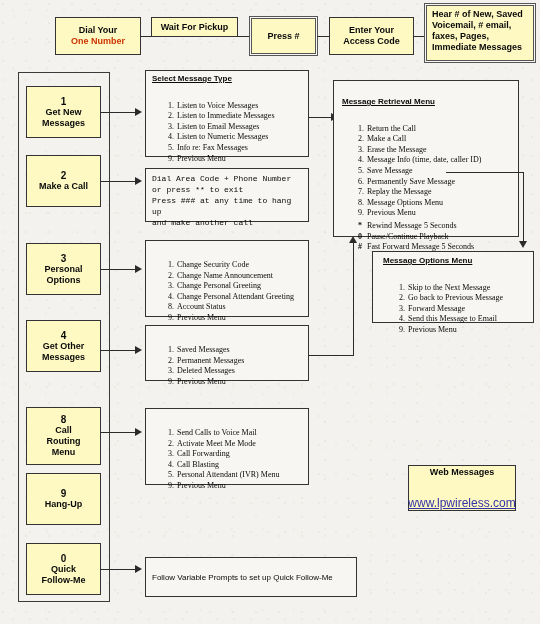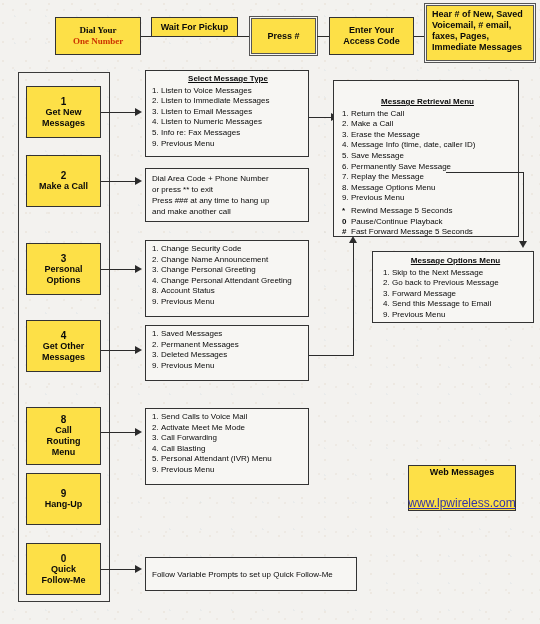--- a/index.html
+++ b/index.html
@@ -24,21 +24,21 @@
       radial-gradient(circle at 13% 22%, rgba(210,190,160,.18) 0 1px, transparent 1px),
       radial-gradient(circle at 47% 61%, rgba(180,200,210,.16) 0 1px, transparent 1px),
       radial-gradient(circle at 77% 35%, rgba(205,185,165,.15) 0 1px, transparent 1px),
       #f3f2ef;
     background-size: 23px 19px, 31px 27px, 17px 29px, 100% 100%;
   }
   .box {
     position: absolute;
     box-sizing: border-box;
     border: 1px solid #333;
-    background: #fde047;
+    background: #fef9c3;
   }
   .box.dbl {
     border: 1px solid #555;
     box-shadow: 0 0 0 1px #f7f6f3, 0 0 0 2px #555;
   }
   .ctr {
     display: flex;
     flex-direction: column;
     align-items: center;
     justify-content: center;
@@ -68,28 +68,28 @@
     box-sizing: border-box;
     border: 1px solid #333;
     background: #f7f6f3;
     padding: 3px 4px 3px 6px;
     line-height: 10.6px;
     font-size: 8px;
   }
   .menu .title {
     font-weight: bold;
     text-decoration: underline;
-    text-align: center;
     display: block;
     margin-bottom: 1px;
   }
   .menu ul {
     list-style: none;
-    margin: 0;
+    margin: 16px;
     padding: 0;
+    font-family: Liberation Serif, serif;
   }
   .menu li { white-space: nowrap; }
   .menu li .k { display: inline-block; min-width: 9px; }
   .plain {
     position: absolute;
     box-sizing: border-box;
     border: 1px solid #333;
     background: #f7f6f3;
     padding: 4px 6px;
     line-height: 11px;
@@ -127,21 +127,21 @@
     text-decoration: underline;
     font-size: 12px;
   }
   .webtitle { font-weight: bold; font-size: 9px; }
 </style>
 </head>
 <body>
 
 <div class="canvas"></div>
 
-<div class="box ctr topbox" style="left:55px; top:17px; width:86px; height:38px;font-family:Liberation Serif, serif;">
+<div class="box ctr topbox" style="left:55px; top:17px; width:86px; height:38px;">
   <div>Dial Your</div>
   <div class="redtxt">One Number</div>
 </div>
 <div class="ln h" style="left:141px; top:36px; width:10px;"></div>
 
 <div class="box ctr topbox" style="left:151px; top:17px; width:87px; height:20px;">
   <div>Wait For Pickup</div>
 </div>
 <div class="ln h" style="left:238px; top:36px; width:13px;"></div>
 
@@ -225,21 +225,21 @@
     <li><span class="k">2.</span><span>Listen to Immediate Messages</span></li>
     <li><span class="k">3.</span><span>Listen to Email Messages</span></li>
     <li><span class="k">4.</span><span>Listen to Numeric Messages</span></li>
     <li><span class="k">5.</span><span>Info re: Fax Messages</span></li>
     <li><span class="k">9.</span><span>Previous Menu</span></li>
   </ul>
 </div>
 <div class="ln h" style="left:309px; top:117px; width:32px;"></div>
 <div class="arrow-r" style="left:331px; top:113px;"></div>
 
-<div class="plain" style="left:145px; top:168px; width:164px; height:54px;">
+<div class="plain" style="left:145px; top:168px; width:164px; height:54px;font-family:Liberation Mono, monospace;">
   <div>Dial Area Code + Phone Number</div>
   <div>or press ** to exit</div>
   <div>Press ### at any time to hang up</div>
   <div>and make another call</div>
 </div>
 
 <div class="menu" style="left:145px; top:240px; width:164px; height:77px;">
   <ul>
     <li><span class="k">1.</span><span>Change Security Code</span></li>
     <li><span class="k">2.</span><span>Change Name Announcement</span></li>
@@ -267,21 +267,21 @@
   <ul>
     <li><span class="k">1.</span><span>Send Calls to Voice Mail</span></li>
     <li><span class="k">2.</span><span>Activate Meet Me Mode</span></li>
     <li><span class="k">3.</span><span>Call Forwarding</span></li>
     <li><span class="k">4.</span><span>Call Blasting</span></li>
     <li><span class="k">5.</span><span>Personal Attendant (IVR) Menu</span></li>
     <li><span class="k">9.</span><span>Previous Menu</span></li>
   </ul>
 </div>
 
-<div class="plain" style="left:145px; top:557px; width:212px; height:34px; display:flex; align-items:center;">
+<div class="plain" style="left:145px; top:557px; width:212px; height:40px; display:flex; align-items:center;">
   <span>Follow Variable Prompts to set up Quick Follow-Me</span>
 </div>
 
 <div class="menu" style="left:333px; top:80px; width:186px; height:157px; padding:16px 5px 4px 8px;">
   <span class="title">Message Retrieval Menu</span>
   <ul>
     <li><span class="k">1.</span><span>Return the Call</span></li>
     <li><span class="k">2.</span><span>Make a Call</span></li>
     <li><span class="k">3.</span><span>Erase the Message</span></li>
     <li><span class="k">4.</span><span>Message Info (time, date, caller ID)</span></li>

